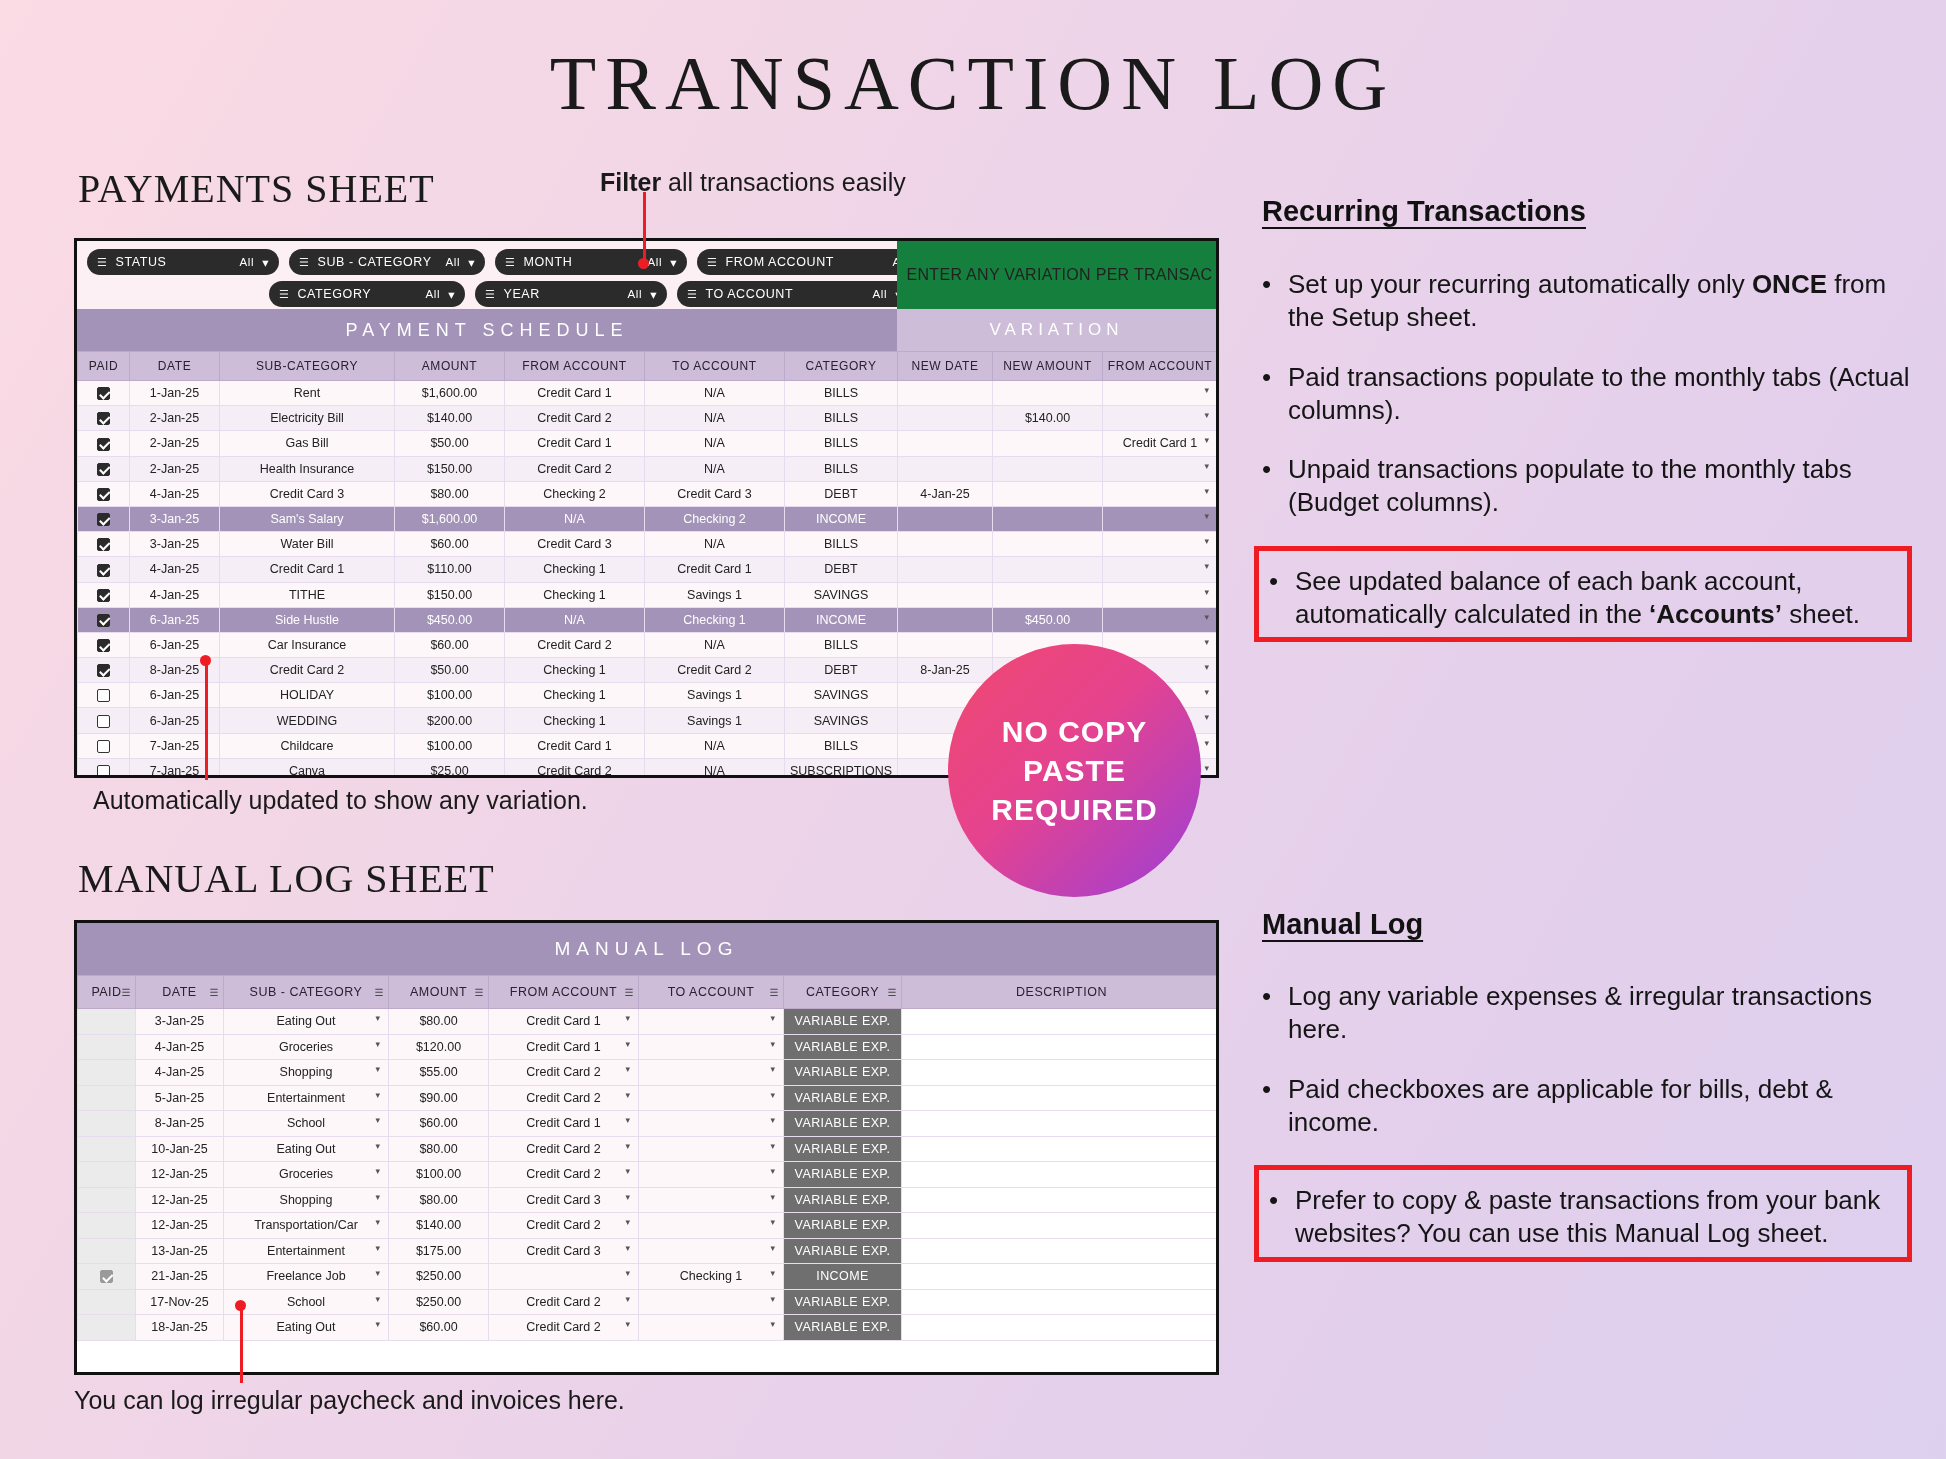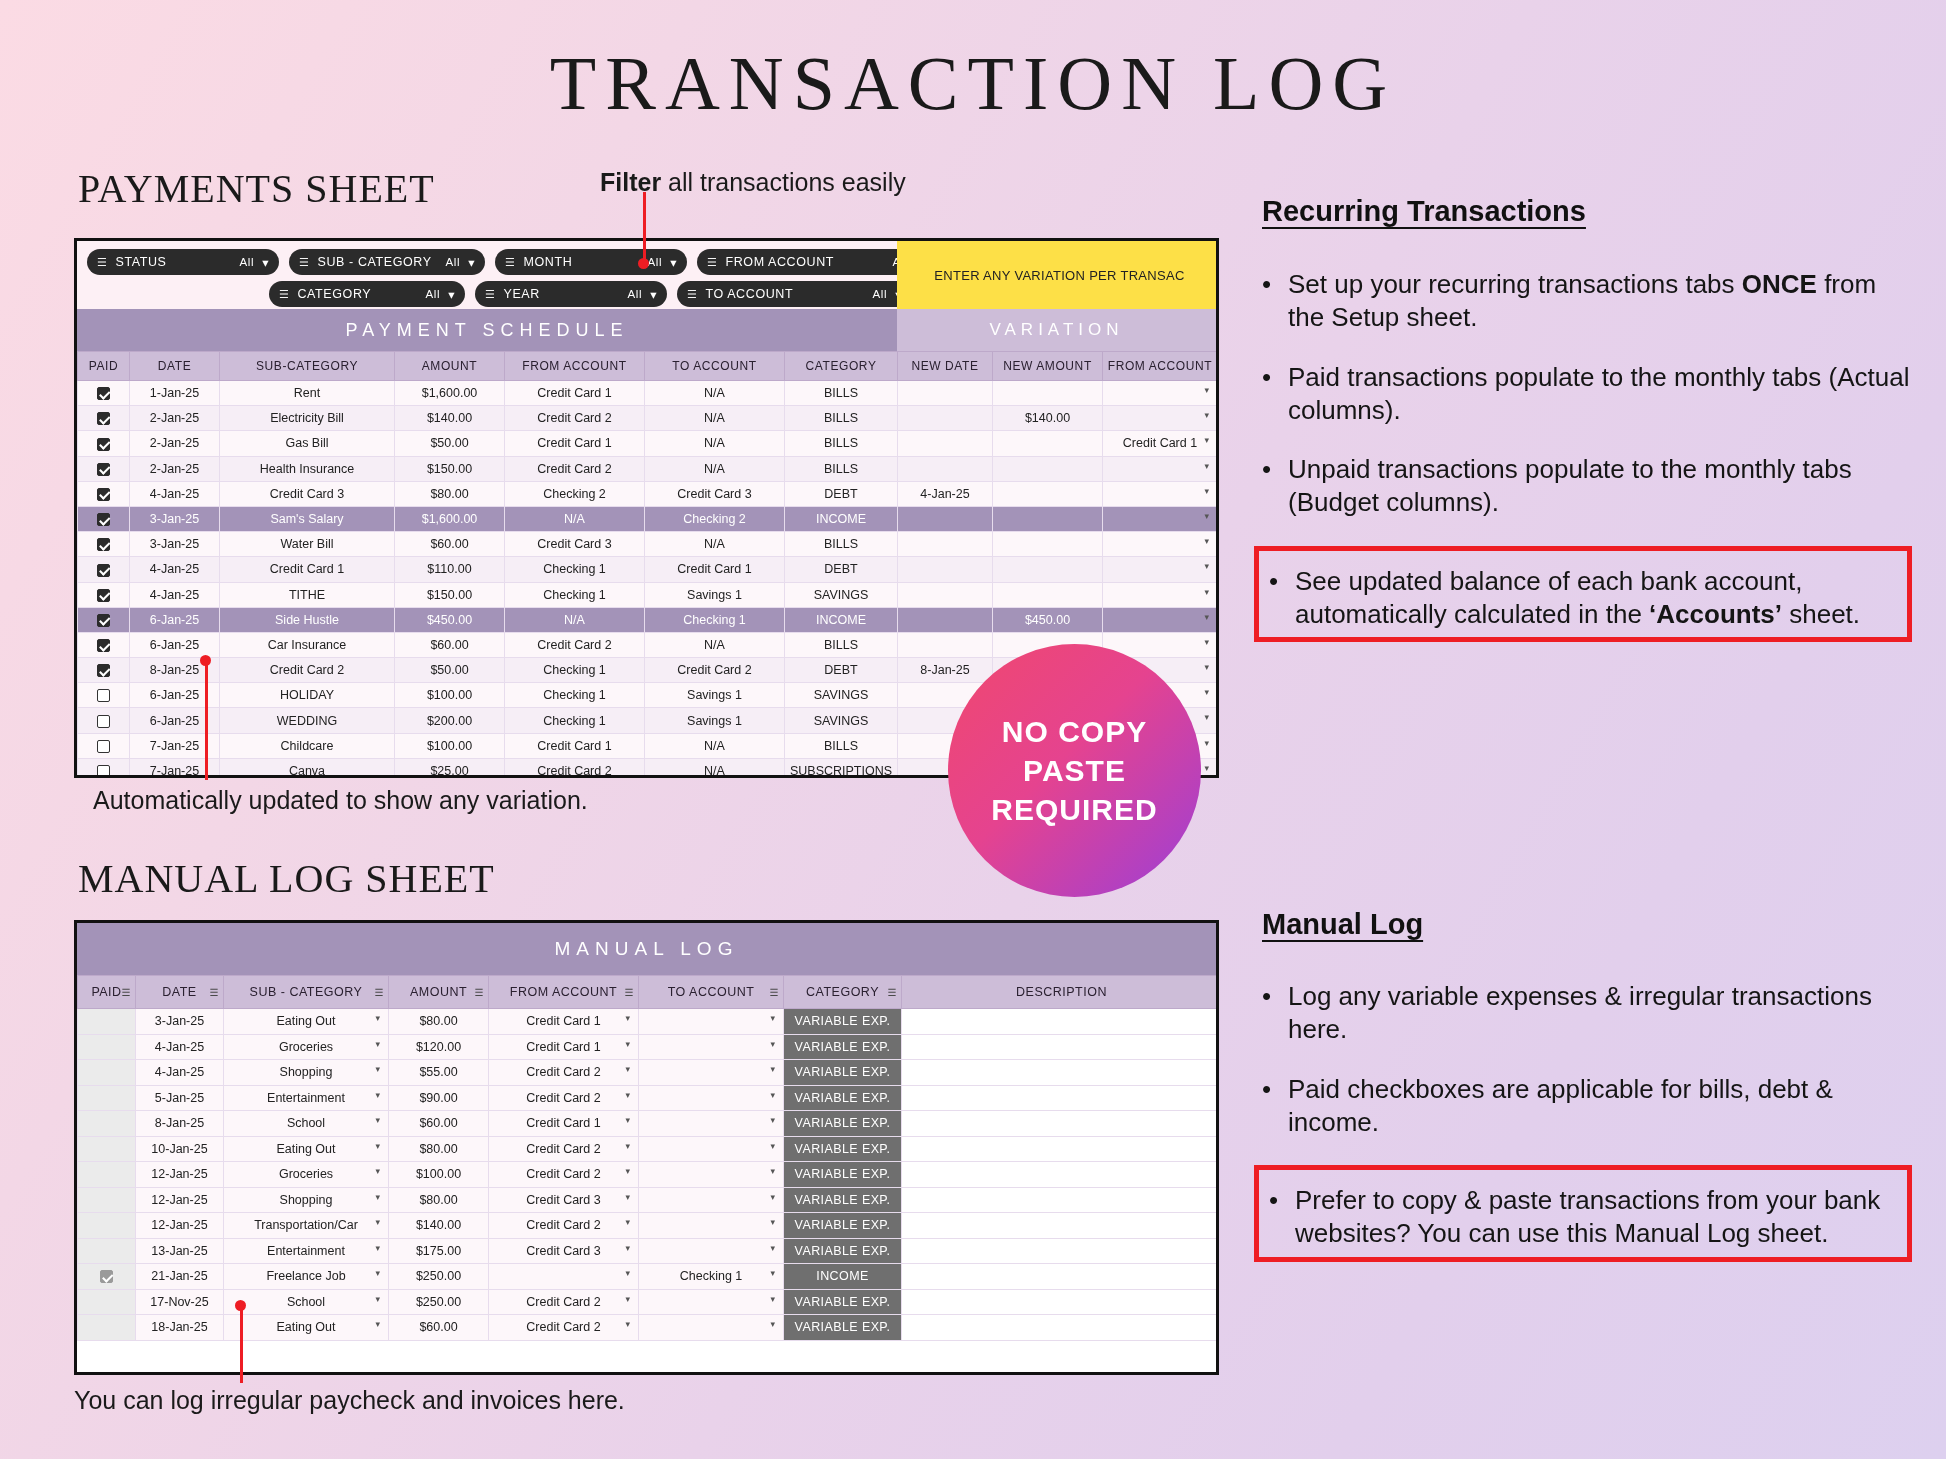--- a/index.html
+++ b/index.html
@@ -95,25 +95,25 @@
   .chip-w2 { width: 176px; }
   .chip-w3 { width: 172px; }
   .chip-w4 { width: 215px; }
 
   .var-head-note {
     position: absolute;
     left: 820px;
     top: 0px;
     width: 325px;
     height: 68px;
-    background: #fde047;
+    background: #15803d;
     display: flex;
     align-items: center;
     justify-content: center;
-    font-size: 13px;
+    font-size: 16px;
     color: #222;
     letter-spacing: .3px;
     text-align: center;
     box-sizing: border-box;
   }
 
   .band {
     display: flex;
     height: 42px;
   }
@@ -852,21 +852,21 @@
     <div>PASTE</div>
     <div>REQUIRED</div>
   </div>
 </div>
 
 <div class="rh" id="rh-recurring">Recurring Transactions</div>
 <div class="bullets" id="bullets-recurring">
     <div>
       <div class="bullet">
         <span class="dot">•</span>
-        <span><span>Set up your recurring transactions tabs </span><b>ONCE</b><span> from the Setup sheet.</span></span>
+        <span><span>Set up your recurring automatically only </span><b>ONCE</b><span> from the Setup sheet.</span></span>
       </div>
     </div>
     <div>
       <div class="bullet">
         <span class="dot">•</span>
         <span><span>Paid transactions populate to the monthly tabs (Actual columns).</span></span>
       </div>
     </div>
     <div>
       <div class="bullet">

